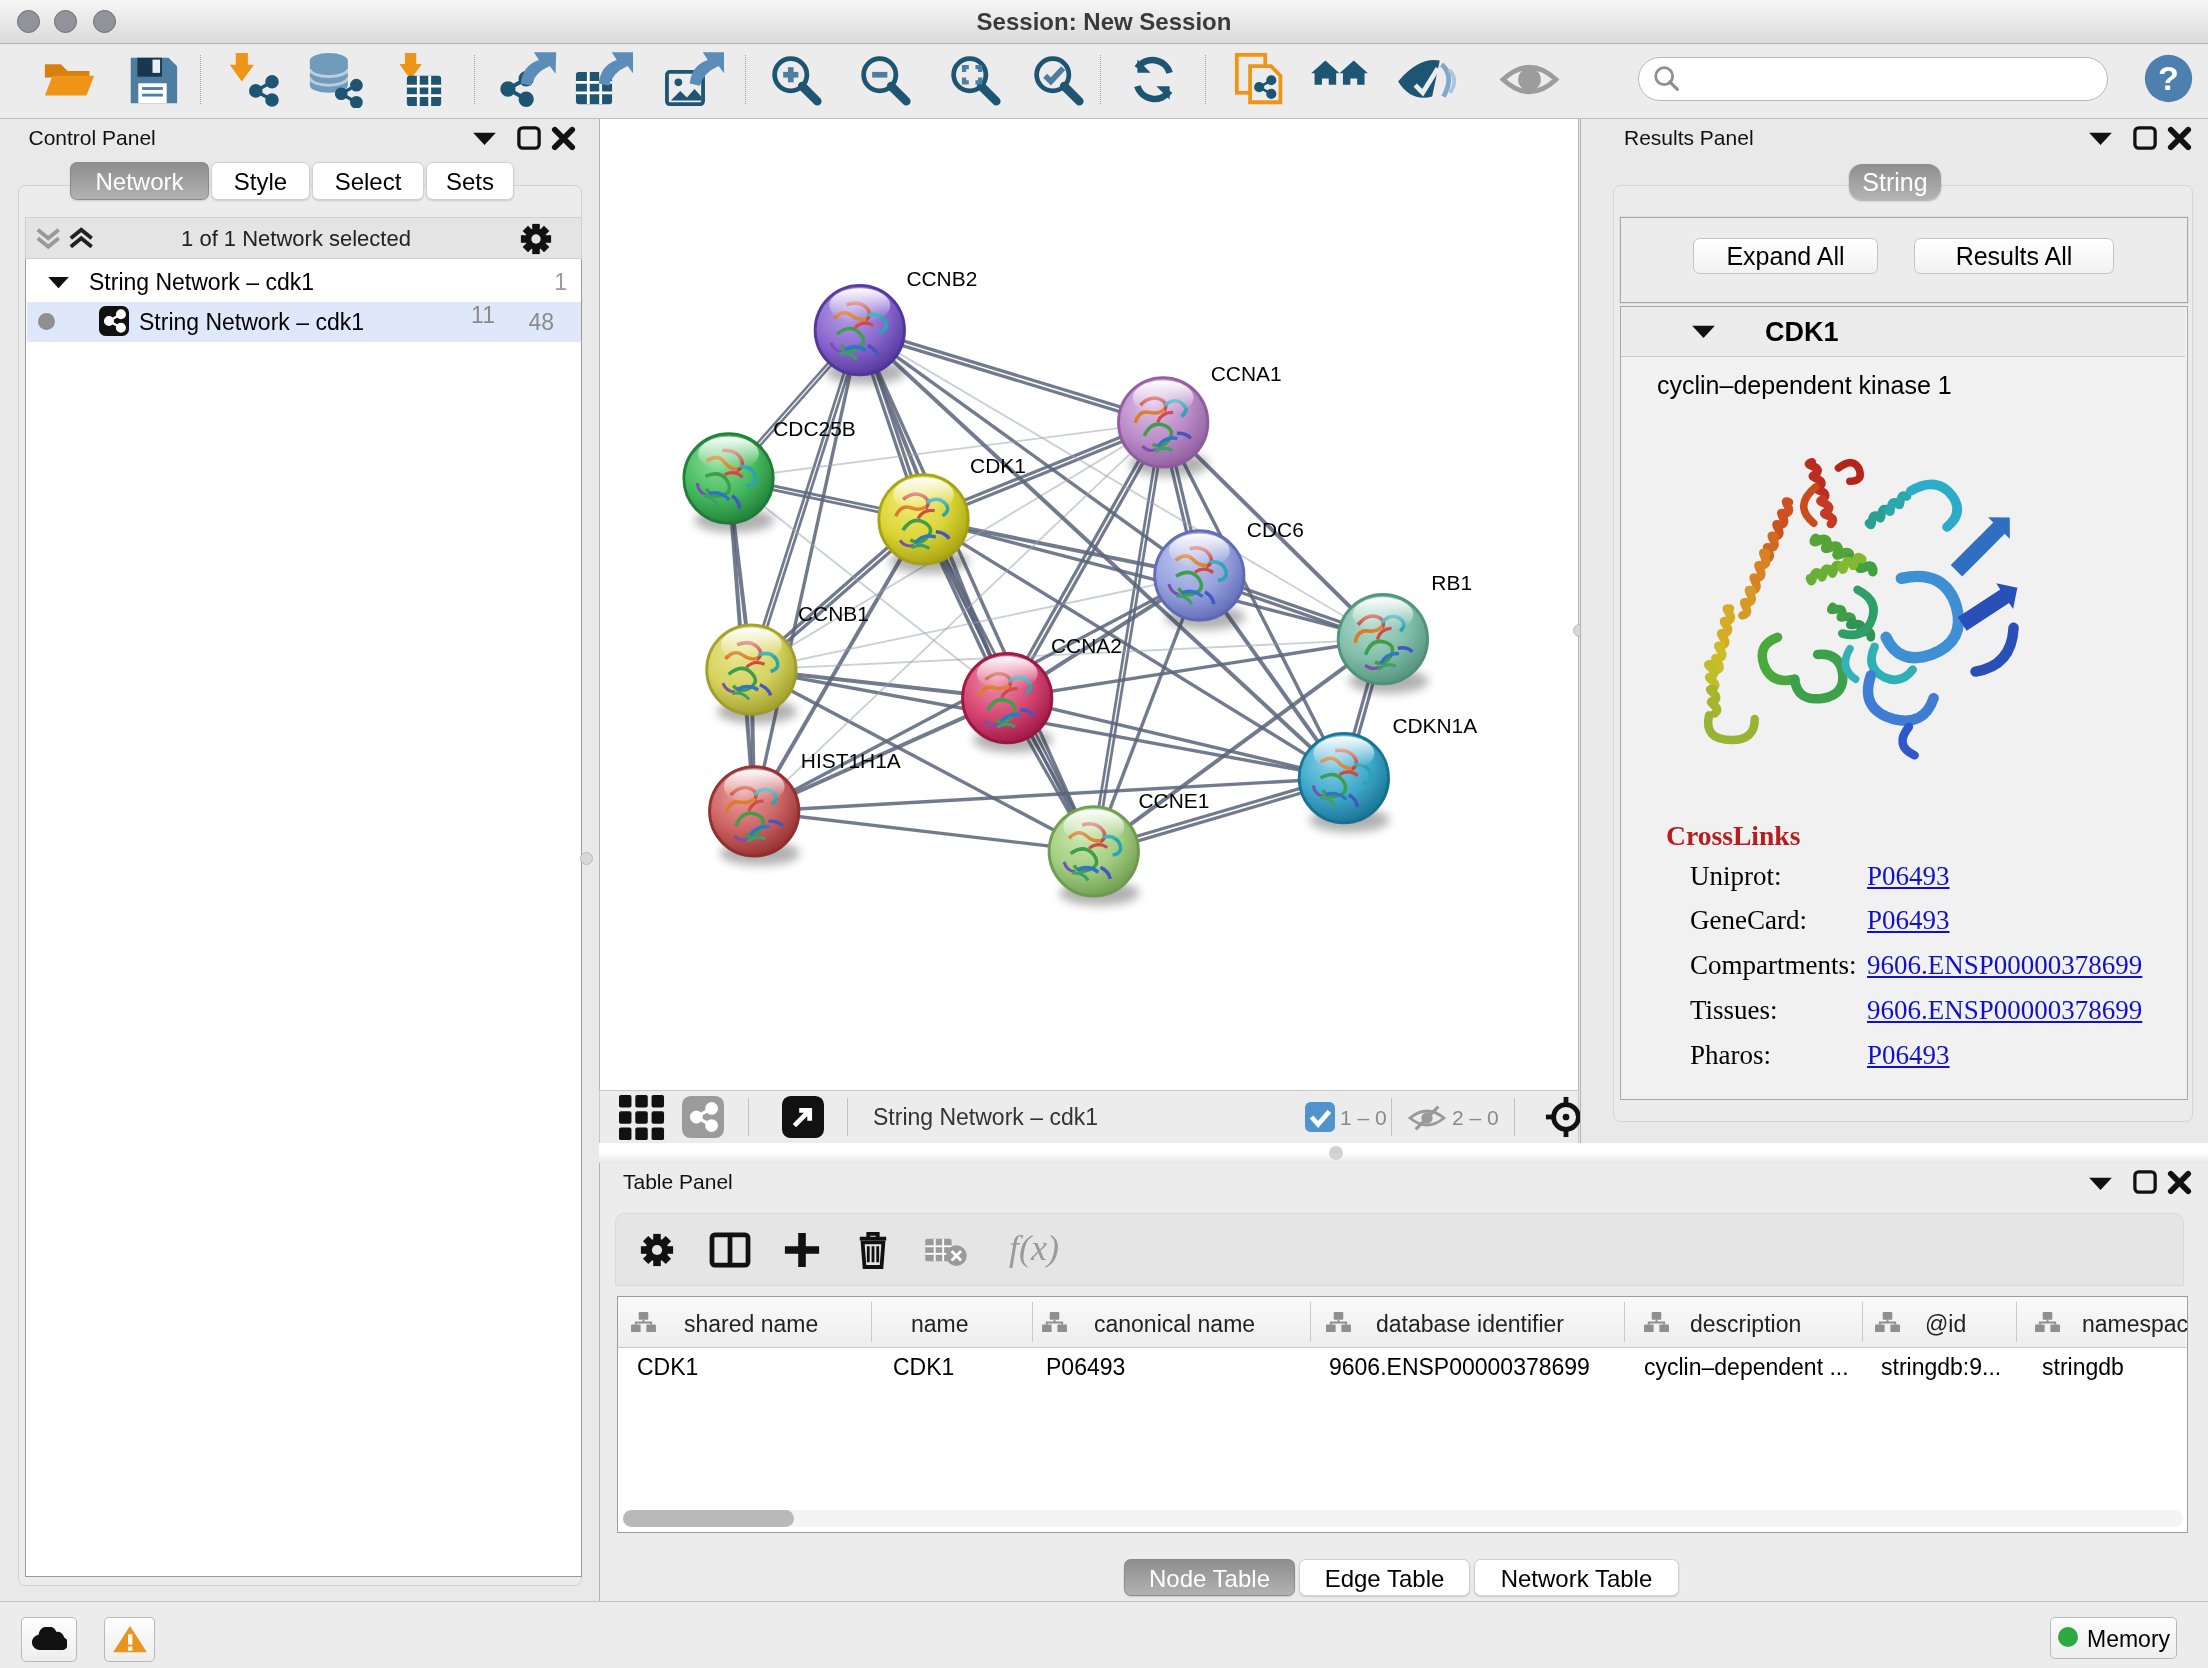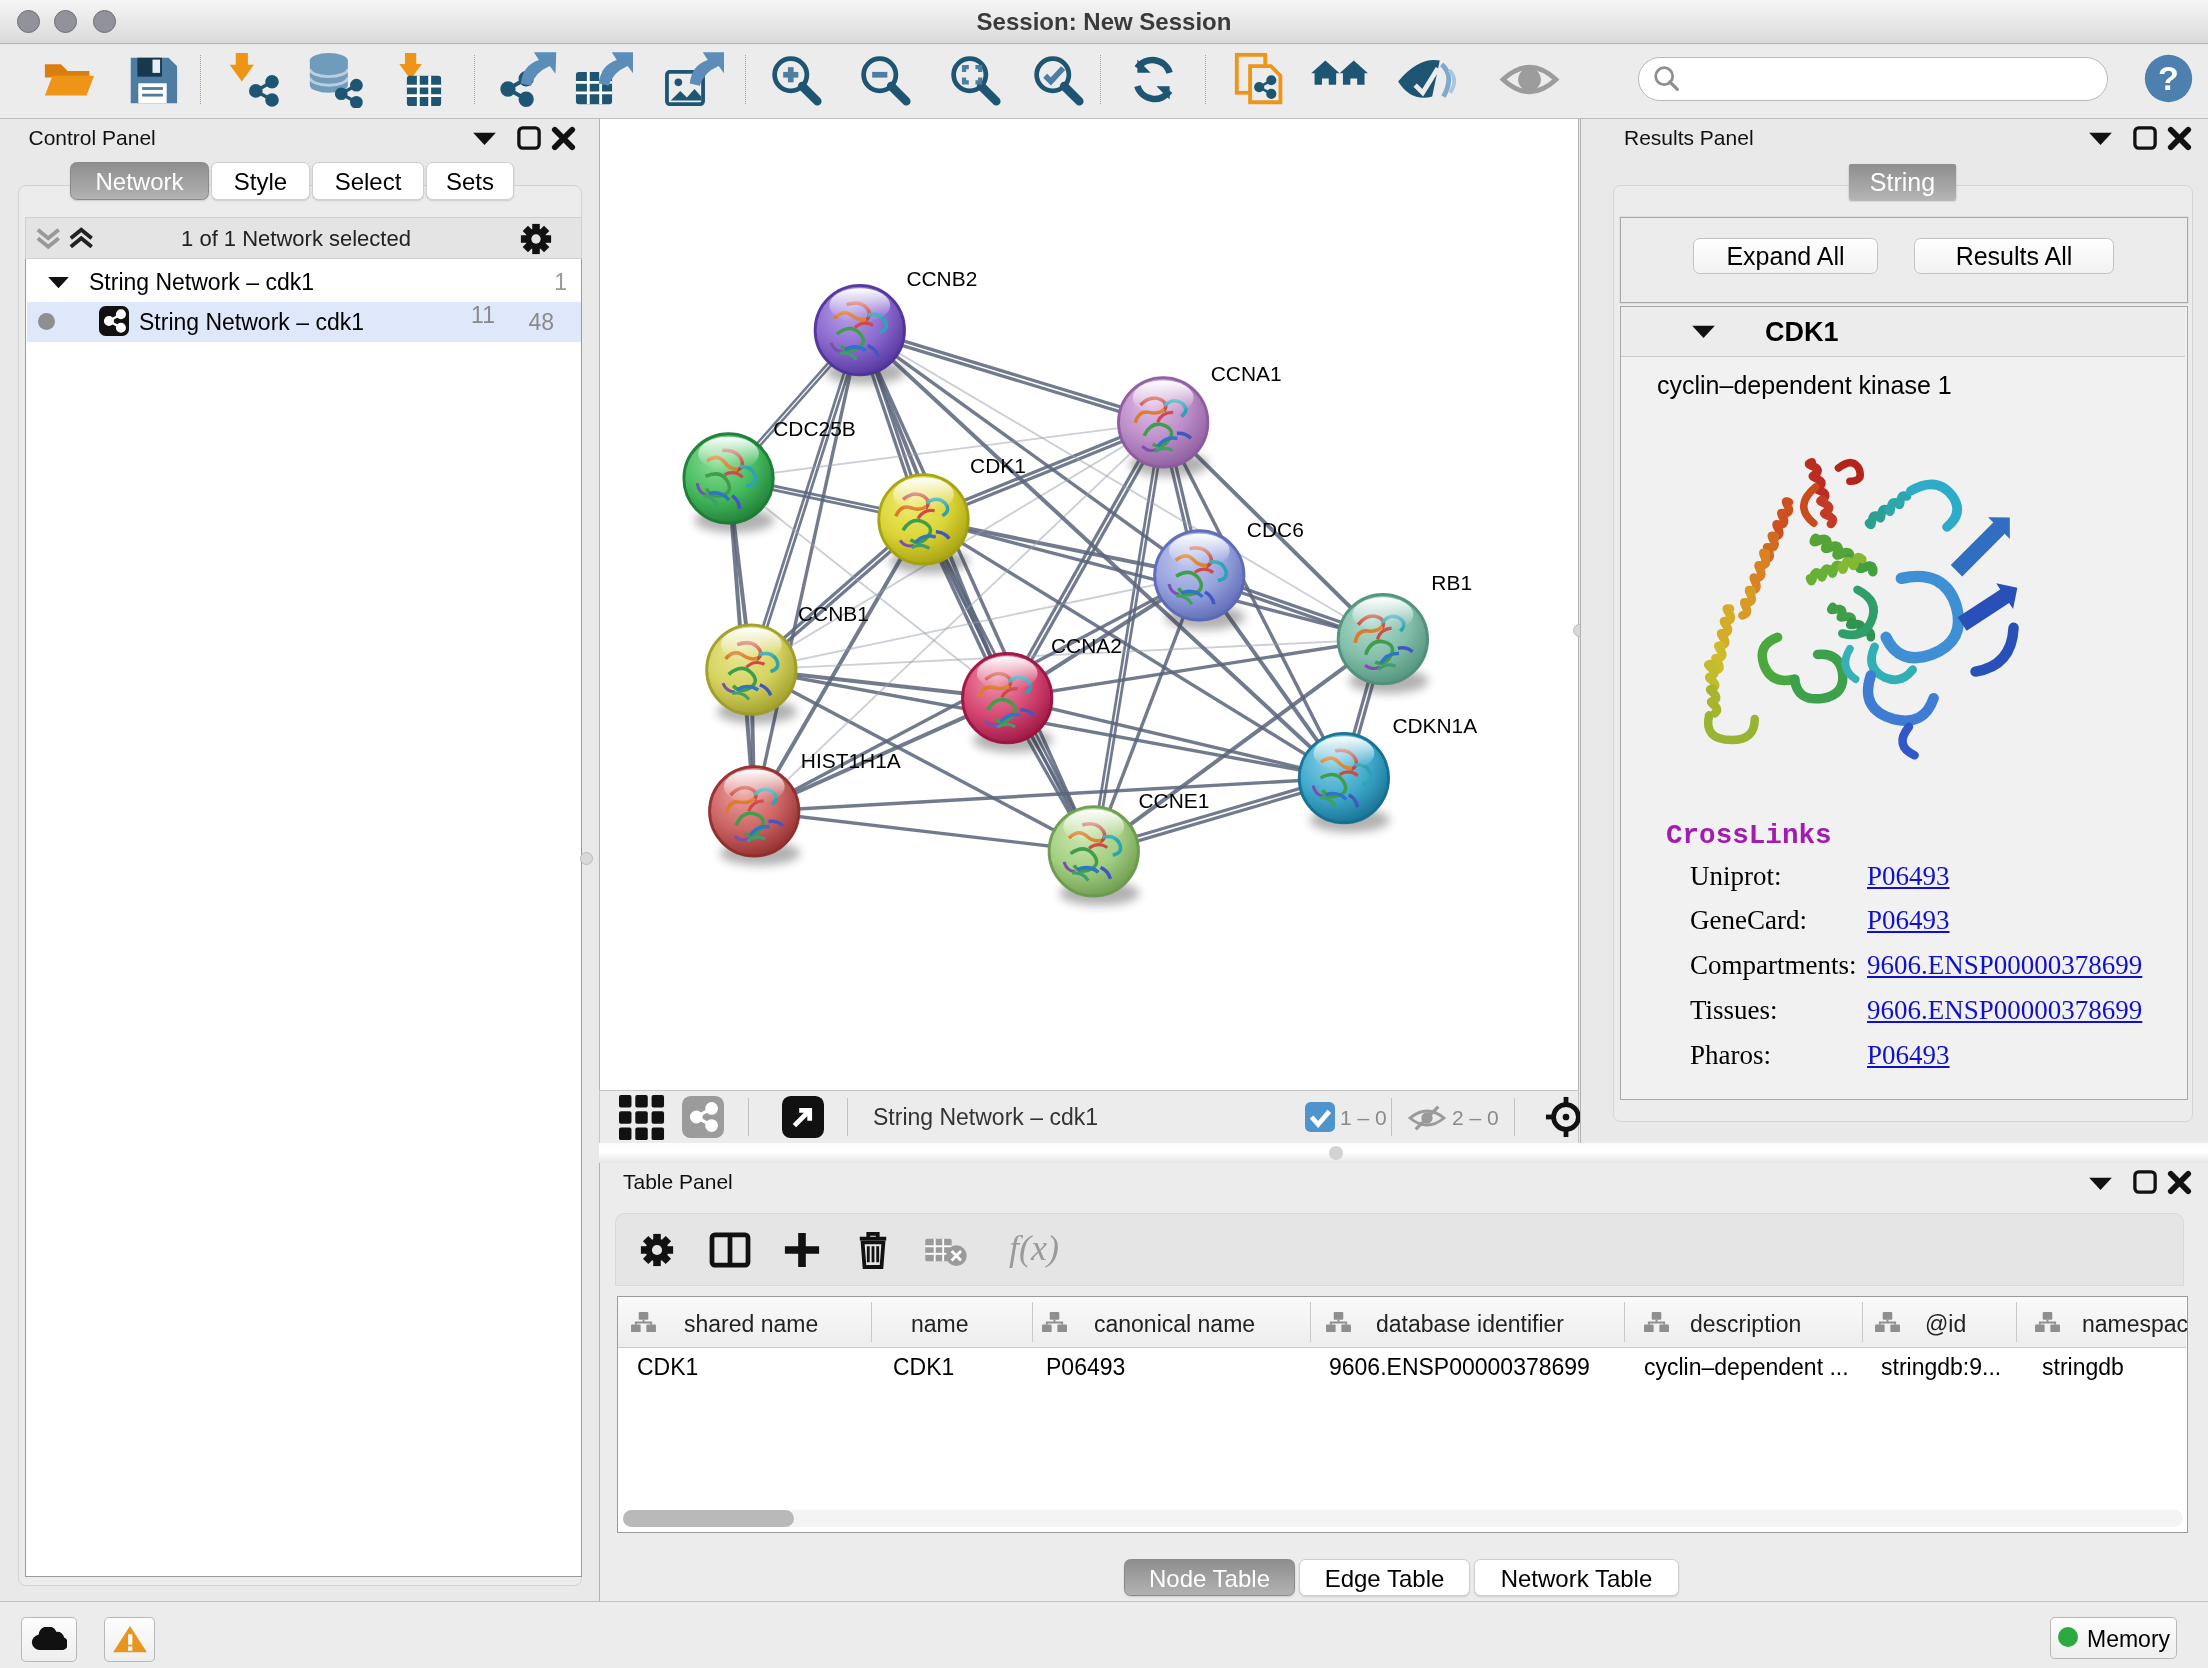--- a/index.html
+++ b/index.html
@@ -582,21 +582,21 @@
 <svg class="abs" style="left:2088px;top:130px" width="25" height="17" viewBox="0 0 26 18">
     <path d="M1,3 h24 l-12,13 z" fill="#111"></path>
   </svg>
 <svg class="abs" style="left:2132px;top:125px" width="27" height="27" viewBox="0 0 28 28">
     <rect x="3" y="3" width="21" height="21" rx="4" fill="none" stroke="#111" stroke-width="3.4"></rect>
   </svg>
 <svg class="abs" style="left:2166px;top:125px" width="27" height="27" viewBox="0 0 28 28">
     <path d="M5,5 L23,23 M23,5 L5,23" stroke="#111" stroke-width="6" stroke-linecap="round"></path>
   </svg>
 <div class="abs rtabbox"></div>
-<div class="abs" style="left:1849px;top:164px;width:107px;height:36px;border-radius:2px;background:linear-gradient(#8e8e8e,#b4b4b4);color:#fff;font-size:25px;text-align:center;line-height:36px;box-shadow:0 1px 1.9px rgba(0,0,0,.3);">String</div>
+<div class="abs" style="left:1849px;top:164px;width:92px;height:36px;border-radius:13px;background:linear-gradient(#8e8e8e,#b4b4b4);color:#fff;font-size:25px;text-align:center;line-height:36px;box-shadow:0 1px 1.9px rgba(0,0,0,.3);">String</div>
 <div class="abs rbox1"></div>
 <div class="btn" style="left:1693px;top:238px;width:185px;height:36px;line-height:34px;">Expand All</div>
 <div class="btn" style="left:1914px;top:238px;width:200px;height:36px;line-height:34px;">Results All</div>
 <div class="abs rbox2">
     <div class="abs cdkhead"></div>
   </div>
 <svg class="abs" style="left:1691px;top:323px" width="25" height="17" viewBox="0 0 26 18">
     <path d="M1,3 h24 l-12,13 z" fill="#111"></path>
   </svg>
 <div class="abs" style="left:1765px;top:317px;font-size:27px;font-weight:bold;color:#000;">CDK1</div>
@@ -655,21 +655,21 @@
       <path d="M214,210 q-10,22 10,32 q18,8 30,-8" stroke="#30b0b4" stroke-width="9"></path>
       <path d="M242,138 q46,-10 58,30 q10,36 -26,50 q-34,12 -48,-18" stroke="#3f8fd4" stroke-width="12"></path>
       <path d="M210,240 q-12,36 24,46 q32,8 42,-22" stroke="#3f7cd4" stroke-width="11"></path>
       <path d="M250,294 q-16,20 6,30" stroke="#3058c8" stroke-width="9"></path>
       <path d="M306.0,136.0 L350.7,91.3 L356.1,96.7 L356.0,74.0 L333.3,73.9 L338.7,79.3 L294.0,124.0 Z" fill="#2f6ec0" stroke="none"></path>
       <path d="M310.7,193.1 L355.3,163.9 L359.5,170.3 L364.0,148.0 L341.8,143.3 L346.0,149.7 L301.3,178.9 Z" fill="#2850b8" stroke="none"></path>
       <path d="M320,236 q38,-6 40,-46" stroke="#2850b8" stroke-width="11"></path>
       <path d="M188,212 q-12,20 6,32" stroke="#38b0b8" stroke-width="8"></path>
     </g>
   </svg>
-<div class="abs serif" style="left:1666px;top:820px;font-size:27.6px;font-weight:bold;color:#a21caf;font-family:Liberation Mono, monospace;">CrossLinks</div>
+<div class="abs serif" style="left:1666px;top:820px;font-size:27.6px;font-weight:bold;color:#b91c1c;">CrossLinks</div>
 <div class="abs serif" style="left:1690px;top:861px;font-size:27px;color:#000;">Uniprot:</div>
 <div class="abs serif link" style="left:1867px;top:861px;font-size:27px;">P06493</div>
 <div class="abs serif" style="left:1690px;top:905px;font-size:27px;color:#000;">GeneCard:</div>
 <div class="abs serif link" style="left:1867px;top:905px;font-size:27px;">P06493</div>
 <div class="abs serif" style="left:1690px;top:950px;font-size:27px;color:#000;">Compartments:</div>
 <div class="abs serif link" style="left:1867px;top:950px;font-size:27px;">9606.ENSP00000378699</div>
 <div class="abs serif" style="left:1690px;top:995px;font-size:27px;color:#000;">Tissues:</div>
 <div class="abs serif link" style="left:1867px;top:995px;font-size:27px;">9606.ENSP00000378699</div>
 <div class="abs serif" style="left:1690px;top:1040px;font-size:27px;color:#000;">Pharos:</div>
 <div class="abs serif link" style="left:1867px;top:1040px;font-size:27px;">P06493</div>

